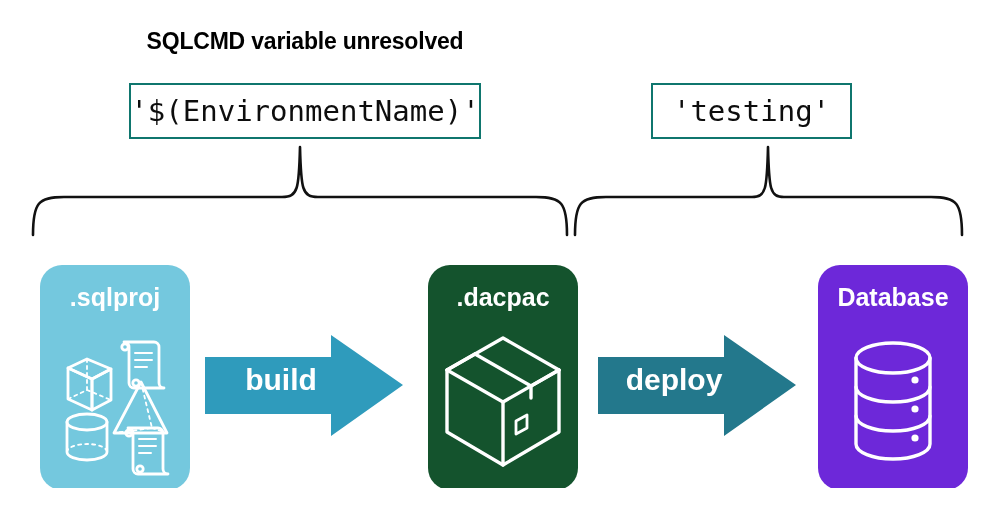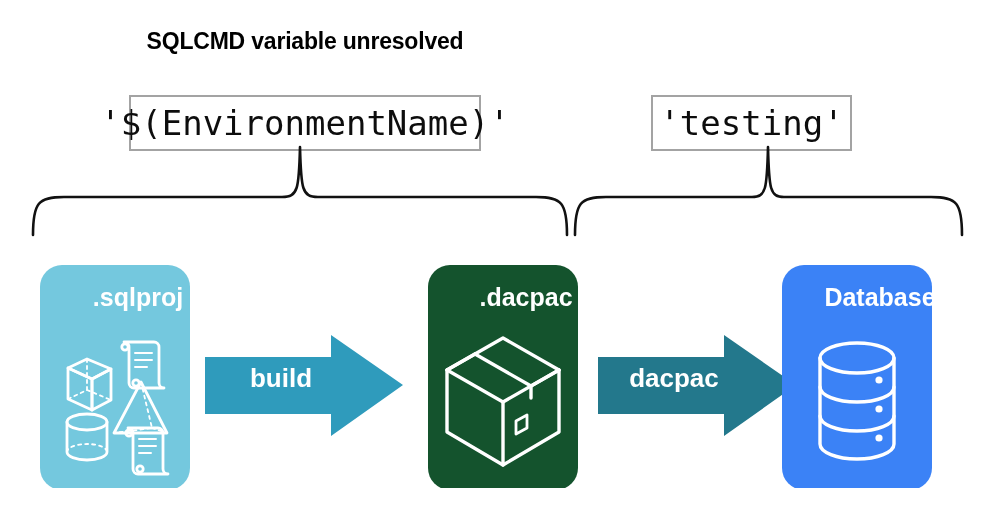--- a/index.html
+++ b/index.html
@@ -28,31 +28,30 @@
     text-align: center;
     white-space: nowrap;
     letter-spacing: -0.2px;
   }
   #title-left  { left: 105px; top: 28px; width: 400px; }
   #title-right { left: 615px; top: 28px; width: 305px; }
 
   
   .code-box {
     position: absolute;
-    border: 2px solid #a3a3a3;
+    border: 2px solid #0f766e;
     background: #ffffff;
     box-sizing: border-box;
     display: flex;
     align-items: center;
     justify-content: center;
     font-family: "DejaVu Sans Mono", monospace;
-    font-size: 34px;
+    font-size: 29px;
     color: #0d0d0d;
     white-space: nowrap;
-    margin-top: 12px;
   }
   #code-box-left  { left: 129px; top: 83px; width: 352px; height: 56px; }
   #code-box-right { left: 651px; top: 83px; width: 201px; height: 56px; }
 
   
   .brace-svg {
     position: absolute;
     overflow: visible;
   }
   #brace-left  { left: 30px;  top: 145px; }
@@ -62,34 +61,33 @@
   .stage-box {
     position: absolute;
     top: 265px;
     width: 150px;
     height: 225px;
     border-radius: 22px;
     box-sizing: border-box;
   }
   #box-sqlproj  { left: 40px;  background: #74C8DE; }
   #box-dacpac   { left: 428px; background: #14532d; }
-  #box-database { left: 782px; background: #3b82f6; }
+  #box-database { left: 818px; background: #6d28d9; }
 
   .stage-label {
     position: absolute;
     top: 18px;
     left: 0;
     width: 100%;
     text-align: center;
     font-family: "Liberation Sans", sans-serif;
     font-weight: bold;
     font-size: 25px;
     color: #ffffff;
     white-space: nowrap;
-    padding-left: 23px;
   }
   .stage-art {
     position: absolute;
     top: 55px;
     left: 0;
     width: 150px;
     height: 165px;
   }
 
   
@@ -102,21 +100,21 @@
   #arrow-build  { left: 205px; }
   #arrow-deploy { left: 598px; }
   .arrow-text {
     position: absolute;
     left: 0;
     top: 30px;
     width: 152px;
     text-align: center;
     font-family: "Liberation Sans", sans-serif;
     font-weight: bold;
-    font-size: 26px;
+    font-size: 30px;
     color: #ffffff;
     white-space: nowrap;
     pointer-events: none;
   }
 </style>
 </head>
 <body>
 
 <div id="canvas">
 
@@ -219,21 +217,21 @@
 
         <path d="M88 101 L99 95 L99 108 L88 114 Z" stroke-width="2.8"></path>
       </g>
     </svg>
   </div>
 
   <div class="arrow" id="arrow-deploy">
     <svg width="200" height="105" viewBox="0 0 200 105">
       <path d="M0 24 L126 24 L126 2 L198 52 L126 103 L126 81 L0 81 Z" fill="#23788C"></path>
     </svg>
-    <div class="arrow-text">dacpac</div>
+    <div class="arrow-text">deploy</div>
   </div>
 
   <div class="stage-box" id="box-database">
     <div class="stage-label">Database</div>
 
     <svg class="stage-art" viewBox="0 0 150 165">
       <g fill="none" stroke="#ffffff" stroke-width="3.4" stroke-linecap="round" stroke-linejoin="round">
         <ellipse cx="75" cy="38" rx="37" ry="15"></ellipse>
         <path d="M38 38 v86 a37 15 0 0 0 74 0 v-86"></path>
         <path d="M38 67 a37 15 0 0 0 74 0"></path>

